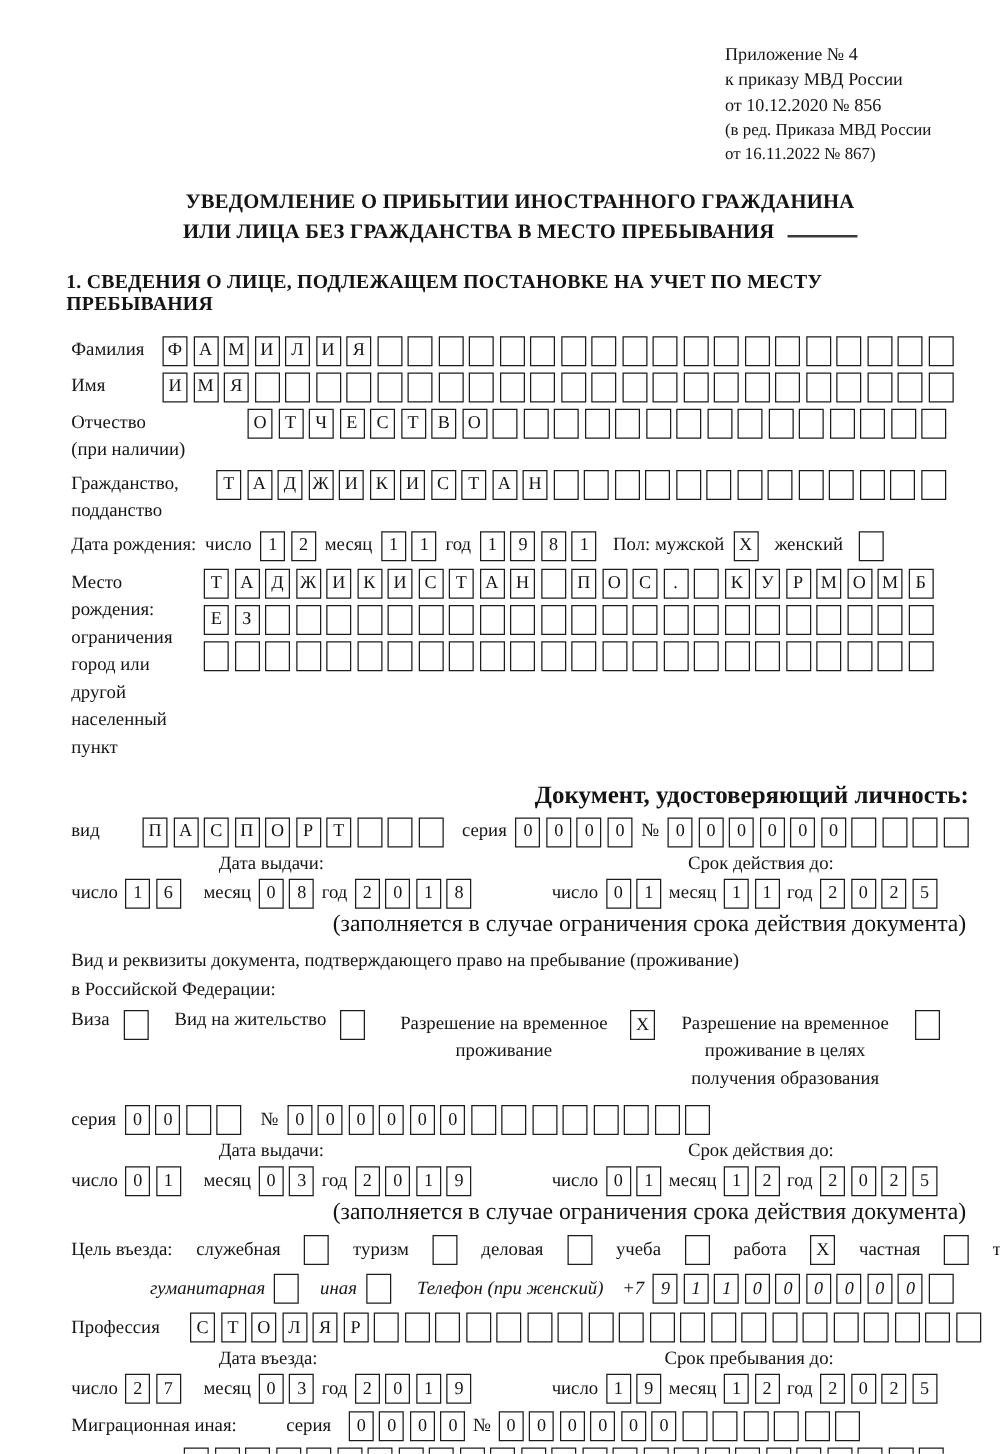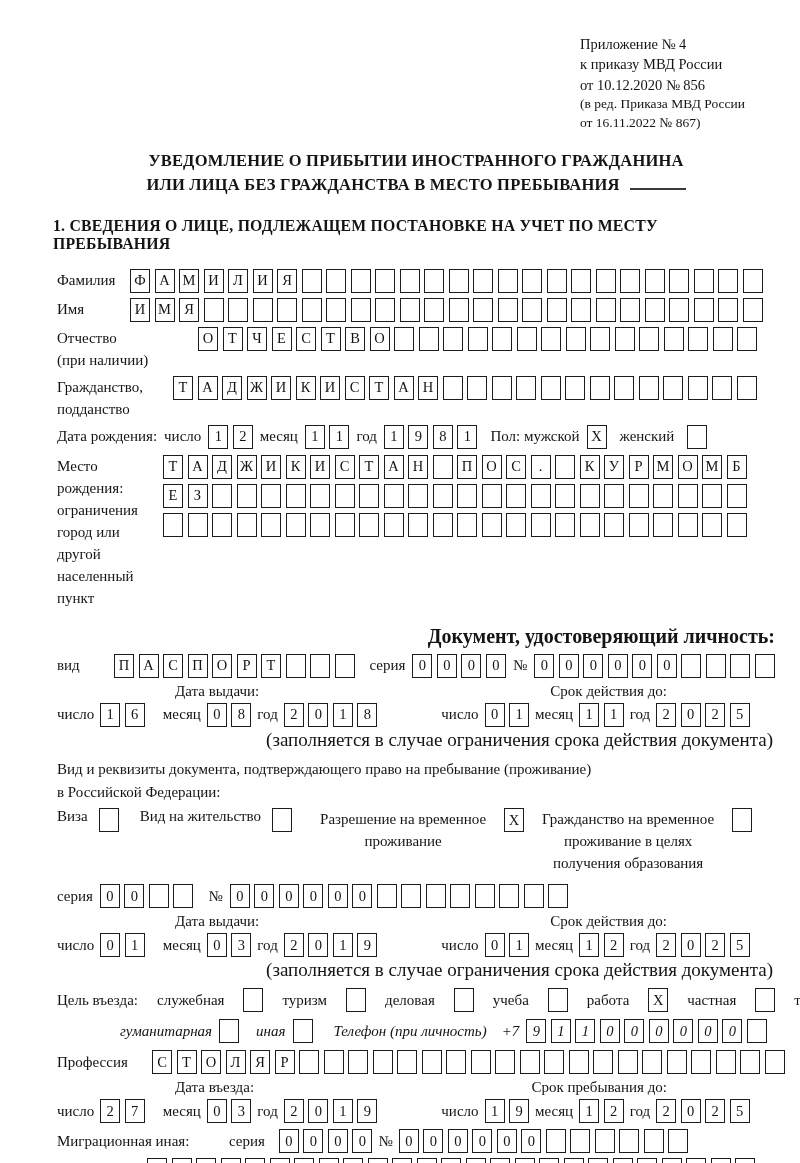--- a/index.html
+++ b/index.html
@@ -411,21 +411,21 @@
         <span class="cell"></span>
       </span>
     <span class="lbl ml12">Вид на жительство</span>
     <span class="cells">
         <span class="cell"></span>
       </span>
     <span class="plabel p1 ml12">Разрешение на временное проживание</span>
     <span class="cells">
         <span class="cell">X</span>
       </span>
-    <span class="plabel p2">Гражданство на временное проживание в целях получения образования</span>
+    <span class="plabel p2">Разрешение на временное проживание в целях получения образования</span>
     <span class="cells">
         <span class="cell"></span>
       </span>
   </div>
 
   <div class="frow" style="gap:7px">
     <span class="lbl">серия</span>
     <span class="cells">
         <span class="cell">0</span>
         <span class="cell">0</span>
@@ -528,21 +528,21 @@
 
   <div class="purpose2">
     <span class="lbl">гуманитарная</span>
     <span class="cells">
         <span class="cell"></span>
       </span>
     <span class="lbl ml12">иная</span>
     <span class="cells">
         <span class="cell"></span>
       </span>
-    <span class="lbl phone-lbl">Телефон (при личность)</span>
+    <span class="lbl phone-lbl">Телефон (при женский)</span>
     <span class="lbl phone-pre">+7</span>
     <span class="cells">
         <span class="cell">9</span>
         <span class="cell">1</span>
         <span class="cell">1</span>
         <span class="cell">0</span>
         <span class="cell">0</span>
         <span class="cell">0</span>
         <span class="cell">0</span>
         <span class="cell">0</span>

